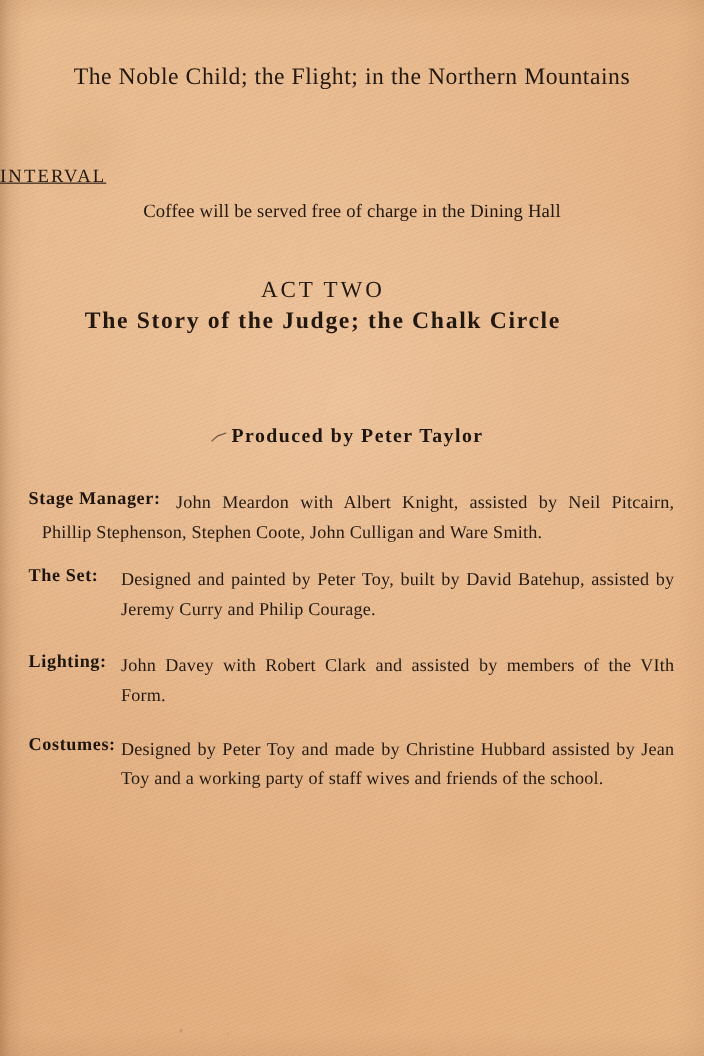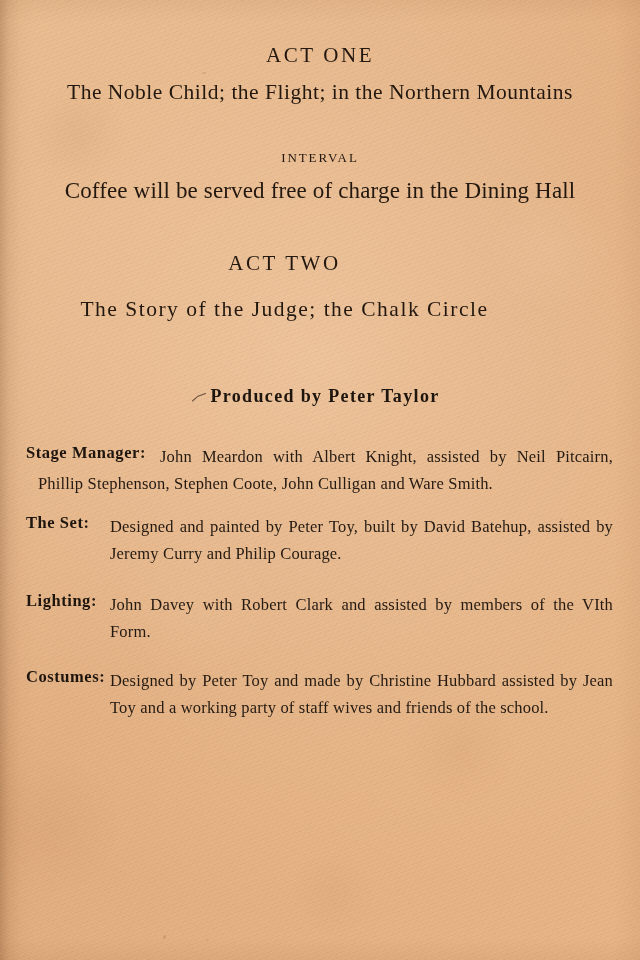--- a/index.html
+++ b/index.html
@@ -78,28 +78,28 @@
     font-size: 21.5px;
     letter-spacing: 0.5px;
     color: #23180f;
     line-height: 1.15;
   }
   .act-sub.spaced {
     letter-spacing: 1.5px;
   }
 
   .interval-title {
-    text-align: center;
-    font-size: 13px;
+    font-size: 17px;
     letter-spacing: 1.9px;
     color: #23180f;
+    text-decoration: underline;
   }
   .interval-sub {
     text-align: center;
-    font-size: 23px;
+    font-size: 17px;
     letter-spacing: 0.15px;
     color: #23180f;
   }
 
   
   #produced-row {
     position: absolute;
     left: 5px;
     top: 386px;
     width: 640px;
@@ -185,32 +185,31 @@
 
   <div class="speck" style="left:202px;top:72px;width:4px;height:2px;opacity:.45;"></div>
   <div class="speck" style="left:163px;top:935px;width:3px;height:4px;opacity:.5;"></div>
   <div class="speck" style="left:206px;top:939px;width:2px;height:2px;opacity:.4;"></div>
   <div class="speck" style="left:560px;top:518px;width:3px;height:2px;opacity:.3;"></div>
   <div class="speck" style="left:98px;top:676px;width:2px;height:3px;opacity:.32;"></div>
 
   <div id="content">
 
     <div style="position:absolute;left:0;top:44px;width:640px;">
-      <div class="act-title">ACT ONE</div>
       <div class="act-sub" style="margin-top:13px;">The Noble Child; the Flight; in the Northern Mountains</div>
     </div>
 
     <div style="position:absolute;left:0;top:150px;width:640px;">
       <div class="interval-title">INTERVAL</div>
       <div class="interval-sub" style="margin-top:12px;">Coffee will be served free of charge in the Dining Hall</div>
     </div>
 
-    <div style="position:absolute;left:12px;top:252px;width:545px;">
+    <div style="position:absolute;left:0;top:252px;width:545px;padding-left:21px;">
       <div class="act-title">ACT TWO</div>
-      <div class="act-sub spaced" style="margin-top:22px;">The Story of the Judge; the Chalk Circle</div>
+      <div class="act-sub spaced" style="margin-top:4px;font-weight:bold;">The Story of the Judge; the Chalk Circle</div>
     </div>
 
     <div id="produced-row">
       <span id="produced-by">
         <svg id="pen-tick" viewBox="0 0 14 9">
           <path d="M0.5 8 L6 3.2 L13.5 0.6" fill="none" stroke="#3a2a1c" stroke-width="1.1" stroke-linecap="round" opacity="0.72"></path>
         </svg>
         <span>Produced by Peter Taylor</span>
       </span>
     </div>

